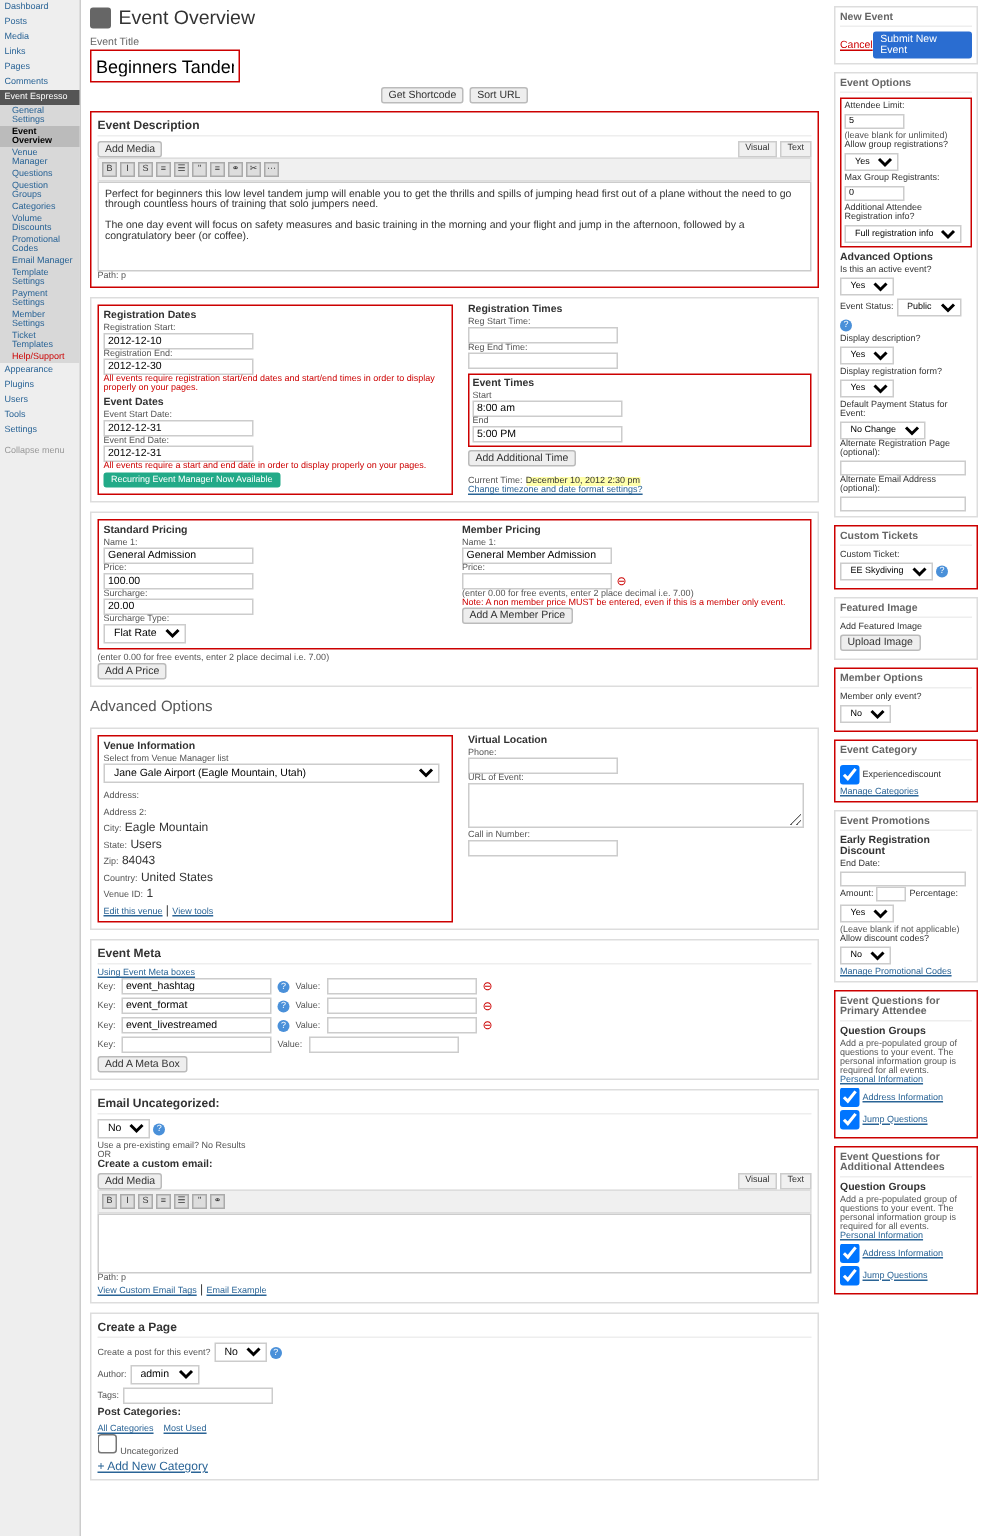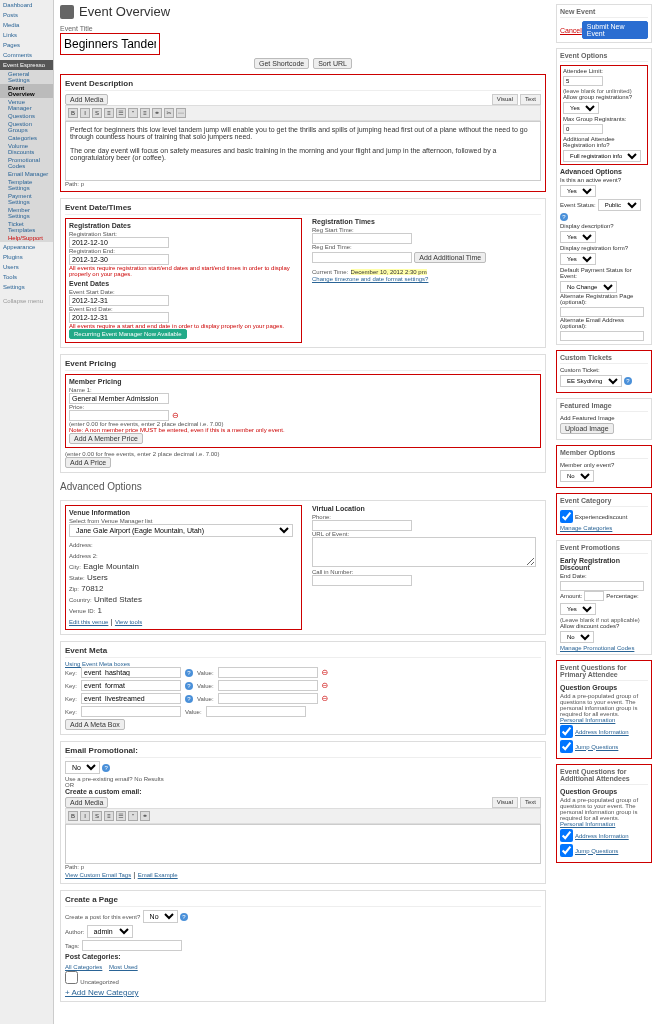--- a/index.html
+++ b/index.html
@@ -177,21 +177,20 @@
         <span class="tb-btn">⋯</span>
       </div>
       <div class="editor">
         <p>Perfect for beginners this low level tandem jump will enable you to get the thrills and spills of jumping head first out of a plane without the need to go through countless hours of training that solo jumpers need.</p><br>
         <p>The one day event will focus on safety measures and basic training in the morning and your flight and jump in the afternoon, followed by a congratulatory beer (or coffee).</p>
       </div>
       <div class="small-label">Path: p</div>
     </div>
 
     <div class="panel">
-      <div class="panel-title">Event Date/Times</div>
       <div class="two-col">
         <div class="col hl-red" style="padding:3px">
           <div class="sub-heading">Registration Dates</div>
           <div class="small-label">Registration Start:</div>
           <input type="text" class="wide" value="2012-12-10" style="">
           <div class="small-label">Registration End:</div>
           <input type="text" class="wide" value="2012-12-30" style="">
           <div class="note-red">All events require registration start/end dates and start/end times in order to display properly on your pages.</div>
           <div class="sub-heading" style="margin-top:3px">Event Dates</div>
           <div class="small-label">Event Start Date:</div>
@@ -200,33 +199,50 @@
           <input type="text" class="wide" value="2012-12-31" style="">
           <div class="note-red">All events require a start and end date in order to display properly on your pages.</div>
           <span class="btn-teal btn">Recurring Event Manager Now Available</span>
         </div>
         <div class="col">
           <div class="sub-heading">Registration Times</div>
           <div class="small-label">Reg Start Time:</div>
           <input type="text" class="wide" style="">
           <div class="small-label">Reg End Time:</div>
           <input type="text" class="wide" style="">
+          <div class="hl-red" style="padding:2px;margin-top:3px">
+            <div class="sub-heading">Event Times</div>
+            <div class="small-label">Start</div>
+            <input type="text" class="wide" value="8:00 am" style="">
+            <div class="small-label">End</div>
+            <input type="text" class="wide" value="5:00 PM" style="">
+          </div>
           <span class="btn" style="margin-top:2px">Add Additional Time</span>
           <div style="margin-top:4px">
             <span class="small-label">Current Time:</span>
             <span style="background:#ffa;font-size:6px">December 10, 2012 2:30 pm</span>
           </div>
           <div class="link" style="font-size:6px">Change timezone and date format settings?</div>
         </div>
       </div>
     </div>
 
     <div class="panel">
-      <div class="panel-title">Event Pricing</div>
       <div class="two-col hl-red" style="padding:3px">
+        <div class="col">
+          <div class="sub-heading">Standard Pricing</div>
+          <div class="small-label">Name 1:</div>
+          <input type="text" class="wide" value="General Admission" style="">
+          <div class="small-label">Price:</div>
+          <input type="text" class="wide" value="100.00" style="">
+          <div class="small-label">Surcharge:</div>
+          <input type="text" class="wide" value="20.00" style="">
+          <div class="small-label">Surcharge Type:</div>
+          <select><option>Flat Rate</option></select>
+        </div>
         <div class="col">
           <div class="sub-heading">Member Pricing</div>
           <div class="small-label">Name 1:</div>
           <input type="text" class="wide" value="General Member Admission" style="">
           <div class="small-label">Price:</div>
           <div style="display:flex;align-items:center;gap:3px">
               <input type="text" class="wide" style="">
               <span class="icon-del">⊖</span>
             </div>
           <div class="small-label">(enter 0.00 for free events, enter 2 place decimal i.e. 7.00)</div>
@@ -243,21 +259,21 @@
     <div class="panel">
       <div class="two-col">
         <div class="col hl-red" style="padding:3px">
           <div class="sub-heading">Venue Information</div>
           <div class="small-label">Select from Venue Manager list</div>
           <select class="wide"><option>Jane Gale Airport (Eagle Mountain, Utah)</option></select>
           <div class="field-row" style="margin-top:3px"><span class="small-label">Address:</span></div>
           <div class="field-row"><span class="small-label">Address 2:</span></div>
           <div class="field-row"><span class="small-label">City:</span> <span>Eagle Mountain</span></div>
           <div class="field-row"><span class="small-label">State:</span> <span>Users</span></div>
-          <div class="field-row"><span class="small-label">Zip:</span> <span>70812</span></div>
+          <div class="field-row"><span class="small-label">Zip:</span> <span>84043</span></div>
           <div class="field-row"><span class="small-label">Country:</span> <span>United States</span></div>
           <div class="field-row"><span class="small-label">Venue ID:</span> <span>1</span></div>
           <span class="link" style="font-size:6px">Edit this venue</span> | <span class="link" style="font-size:6px">View tools</span>
         </div>
         <div class="col">
           <div class="sub-heading">Virtual Location</div>
           <div class="small-label">Phone:</div>
           <input type="text" class="wide" style="">
           <div class="small-label">URL of Event:</div>
           <textarea class="big" style=""></textarea>
@@ -297,21 +313,21 @@
       <div class="meta-row">
         <span class="small-label">Key:</span>
           <input type="text" style="">
         <span class="small-label">Value:</span>
           <input type="text" style="">
       </div>
       <span class="btn">Add A Meta Box</span>
     </div>
 
     <div class="panel">
-      <div class="panel-title">Email Promotional:</div>
+      <div class="panel-title">Email Uncategorized:</div>
       <div class="field-row"><span class="small-label" ind="email.sendLabel"></span> <select><option>No</option></select> <span class="help-icon">?</span></div>
       <div class="small-label">Use a pre-existing email? No Results</div>
       <div class="small-label">OR</div>
       <div class="sub-heading">Create a custom email:</div>
       <div style="display:flex;justify-content:space-between">
         <span class="btn">Add Media</span>
         <div class="tabs">
             <span class="tab">Visual</span>
             <span class="tab">Text</span>
           </div>

